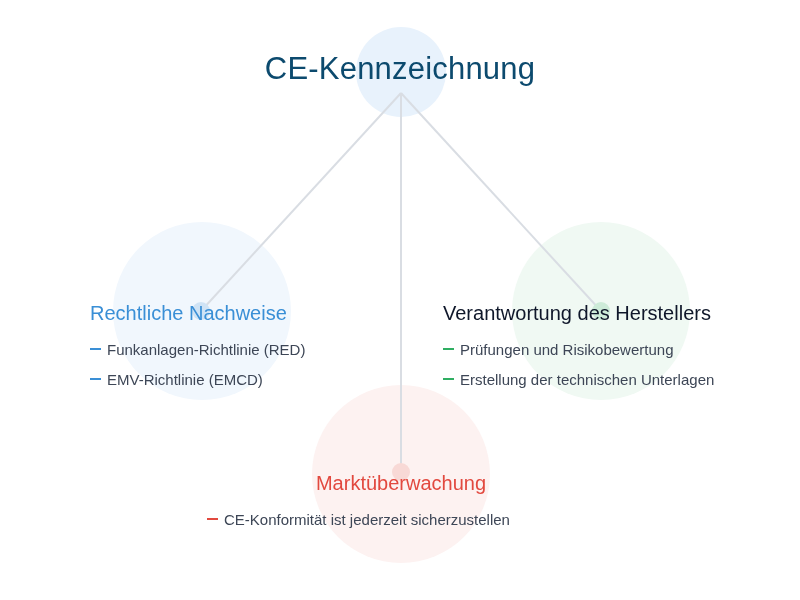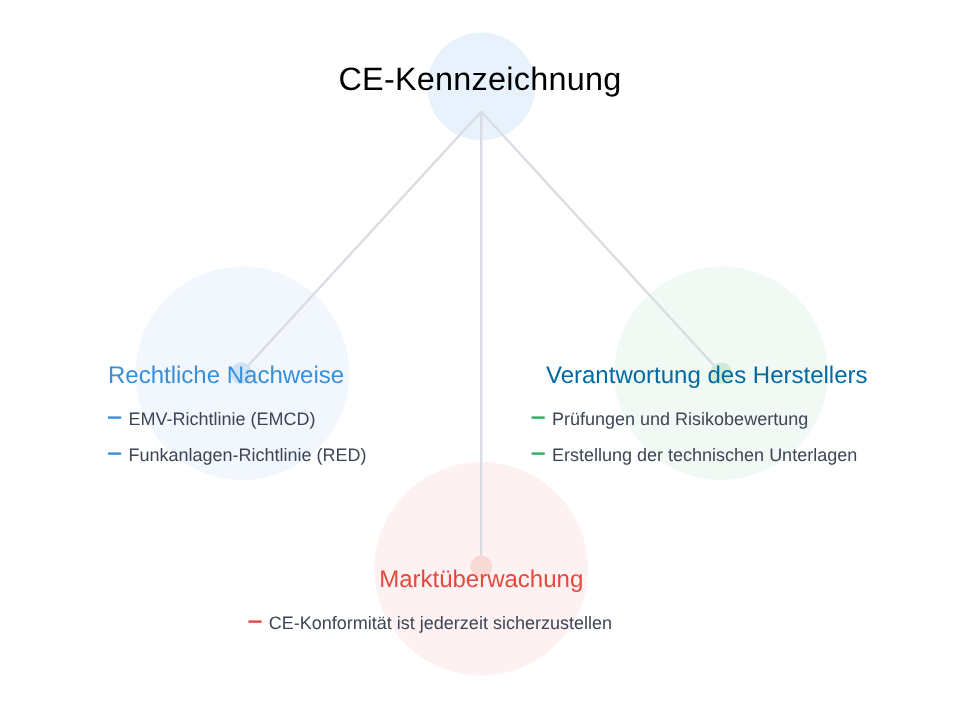--- a/index.html
+++ b/index.html
@@ -1,21 +1,21 @@
 <!DOCTYPE html>
 <html><head>
   <meta charset="utf-8">
   <style>
     html, body { margin:0; padding:0; }
     body { width:800px; height:600px; background:#ffffff; position:relative; overflow:hidden;
            font-family: "Liberation Sans", "DejaVu Sans", sans-serif; color:#334155; }
     .blob { position:absolute; border-radius:50%; }
     svg.lines { position:absolute; left:0; top:0; }
     .title { position:absolute; left:0; width:800px; top:51px; text-align:center;
-             font-size:27px; color:#000000; letter-spacing:0.2px; }
+             font-size:31px; color:#0c4a6e; letter-spacing:0.2px; }
     .branch { position:absolute; }
     .branch .head { font-size:20px; margin:0 0 10px 0; white-space:nowrap; }
     .branch ul { list-style:none; margin:0; padding:0; }
     .branch li { font-size:15px; line-height:30px; white-space:nowrap; color:#3d4656; }
     .dash { display:inline-block; width:11px; height:2px; vertical-align:middle; margin-right:6px; position:relative; top:-2px; }
   </style>
 </head>
 <body>
 
 <div class="blob" style="left:356px;top:27px;width:90px;height:90px;background:#e8f2fc;"></div>
@@ -30,27 +30,27 @@
   <circle cx="201" cy="311" r="9" fill="#cfe3f5"></circle>
   <circle cx="601" cy="311" r="9" fill="#cdebd8"></circle>
   <circle cx="401" cy="472" r="9" fill="#f8d9d6"></circle>
 </svg>
 
 <div class="title">CE-Kennzeichnung</div>
 
 <div class="branch" style="left:90px;top:302px;">
   <div class="head" style="color:#3a8fd6;">Rechtliche Nachweise</div>
   <ul>
+    <li><span class="dash" style="background:#3a8fd6;"></span><span>Funkanlagen-Richtlinie (RED)</span></li>
     <li><span class="dash" style="background:#3a8fd6;"></span><span>EMV-Richtlinie (EMCD)</span></li>
-    <li><span class="dash" style="background:#3a8fd6;"></span><span>Funkanlagen-Richtlinie (RED)</span></li>
   </ul>
 </div>
 
 <div class="branch" style="left:443px;top:302px;">
-  <div class="head" style="color:#0369a1;margin-left:12px;">Verantwortung des Herstellers</div>
+  <div class="head" style="color:#0f172a;">Verantwortung des Herstellers</div>
   <ul>
     <li><span class="dash" style="background:#2fae62;"></span><span>Prüfungen und Risikobewertung</span></li>
     <li><span class="dash" style="background:#2fae62;"></span><span>Erstellung der technischen Unterlagen</span></li>
   </ul>
 </div>
 
 <div class="branch" style="left:207px;top:462px;">
   <div class="head" style="color:#e2493f;text-align:center;width:388px;margin-top:10px;">Marktüberwachung</div>
   <ul>
     <li><span class="dash" style="background:#e2493f;"></span><span>CE-Konformität ist jederzeit sicherzustellen</span></li>

